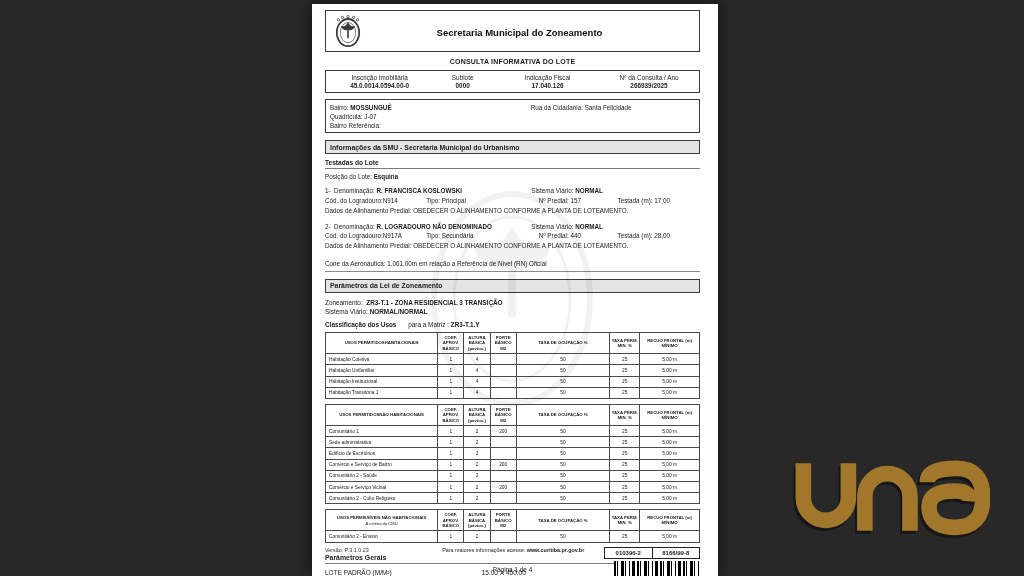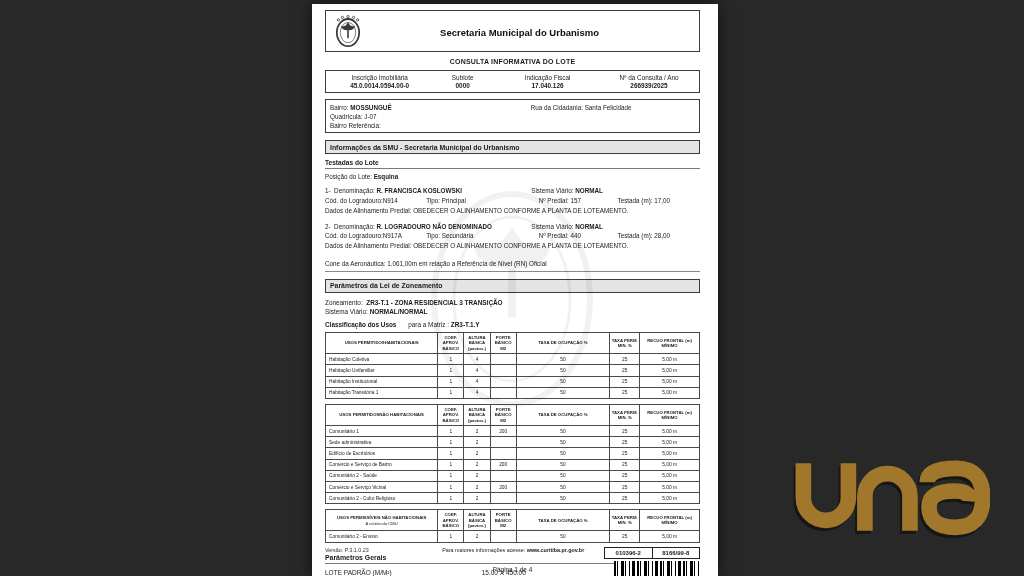--- a/index.html
+++ b/index.html
@@ -116,21 +116,21 @@
           <circle cx="27" cy="6" r="1.4"></circle>
             <circle cx="32" cy="9" r="1.4"></circle>
           <ellipse cx="20" cy="25" rx="14" ry="17" stroke-width="2.2"></ellipse>
           <ellipse cx="20" cy="25" rx="9.6" ry="12.6" stroke-width="1.1" stroke="#6a6a6a"></ellipse>
         </g>
         <path d="M20,22 c-6.5,0 -8.5,-3.2 -8.5,-5.4 c3.2,1.2 5.2,1 8.5,-4.4 c3.3,5.4 5.3,5.6 8.5,4.4 c0,2.2 -2,5.4 -8.5,5.4 z" fill="#3a3a3a"></path>
         <rect x="19" y="22" width="2" height="10" fill="#3a3a3a"></rect>
       </svg>
     </div>
     <div class="hdr-titles">
-      <div class="hdr-subtitle">Secretaria Municipal do Urbanismo</div>
+      <div class="hdr-subtitle">Secretaria Municipal do Zoneamento</div>
     </div>
   </div>
 
   <div class="doc-title">CONSULTA INFORMATIVA DO LOTE</div>
 
   <div class="reg-box">
     <div class="reg-field rf1">
       <div class="lbl">Inscrição Imobiliária</div>
       <div class="val">45.0.0014.0594.00-0</div>
     </div>

